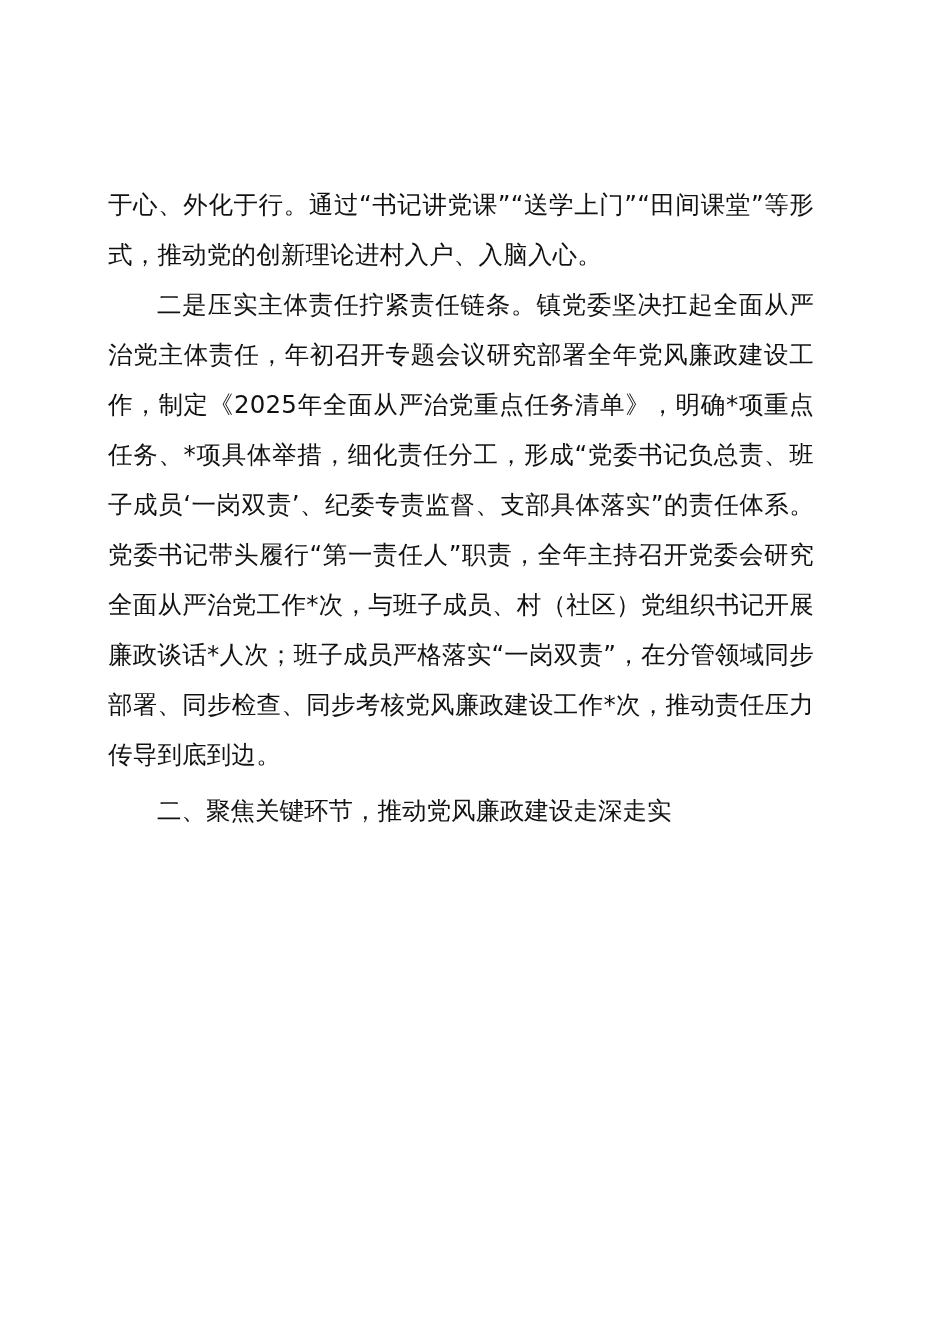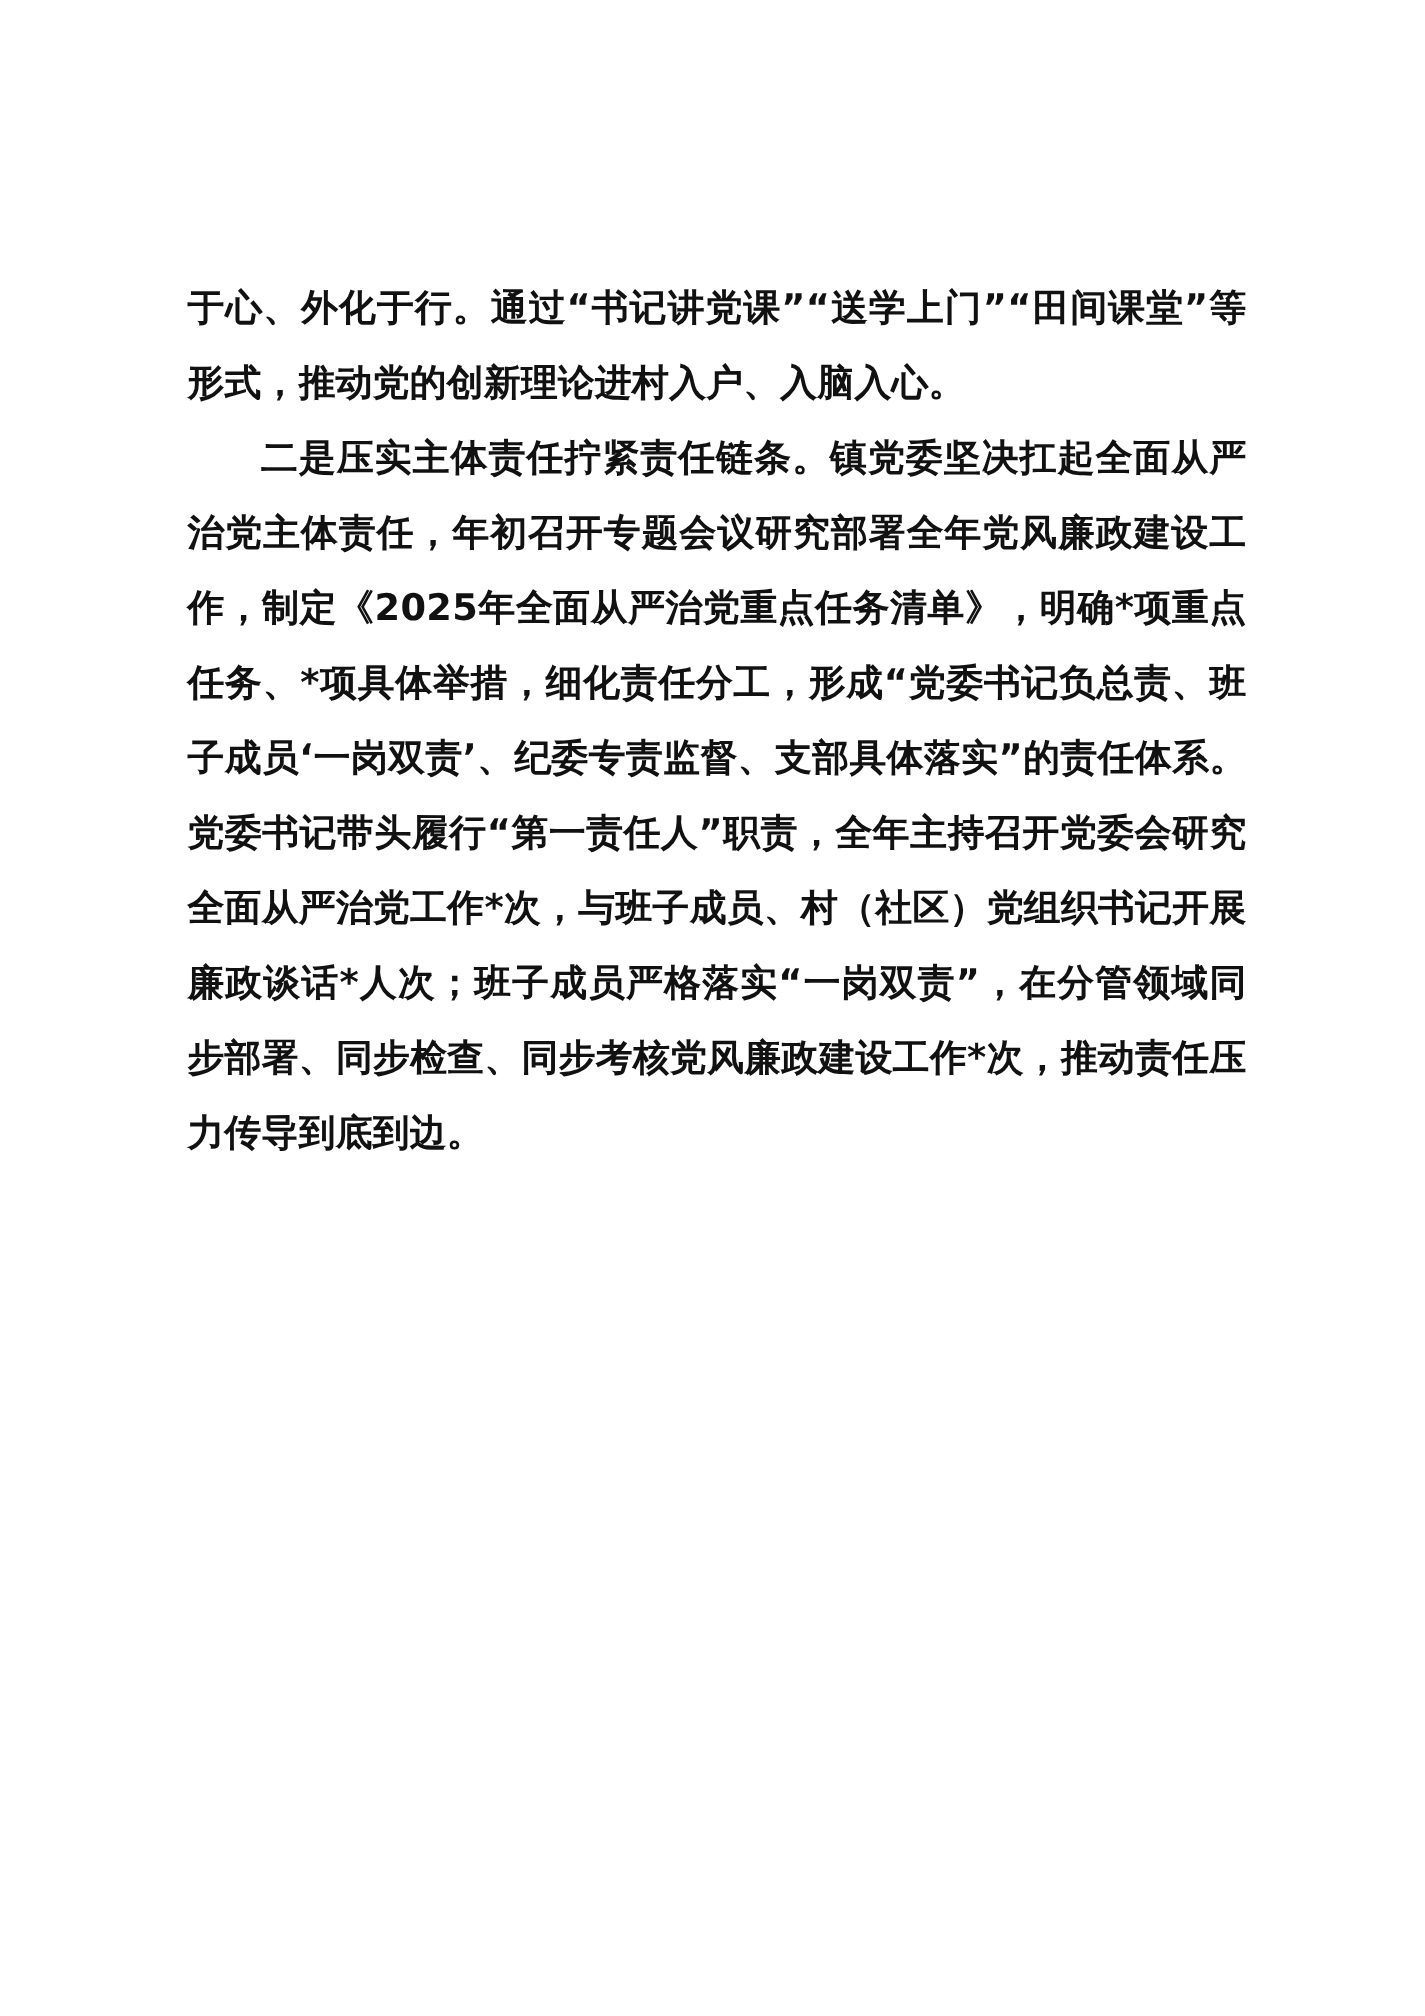--- a/index.html
+++ b/index.html
@@ -10,24 +10,23 @@
     body {
       width: 950px;
       height: 1344px;
       position: relative;
       overflow: hidden;
       font-family: "DejaVu Sans", "Liberation Sans", sans-serif;
       color: #111111;
     }
     .page {
       position: absolute;
-      left: 125px;
+      left: 108px;
       top: 180px;
       width: 706px;
-      font-weight: bold;
     }
     .para {
       margin: 0;
       font-size: 24.5px;
       line-height: 50px;
       text-align: justify;
       text-justify: inter-character;
       letter-spacing: 0.2px;
     }
     .indent {
@@ -41,13 +40,14 @@
       text-indent: 49px;
       padding-top: 6px;
     }
   </style>
 </head>
 <body>
 
 <div class="page">
   <p class="para">于心、外化于行。通过“书记讲党课”“送学上门”“田间课堂”等形式，推动党的创新理论进村入户、入脑入心。</p>
   <p class="para indent">二是压实主体责任拧紧责任链条。镇党委坚决扛起全面从严治党主体责任，年初召开专题会议研究部署全年党风廉政建设工作，制定《2025年全面从严治党重点任务清单》，明确*项重点任务、*项具体举措，细化责任分工，形成“党委书记负总责、班子成员‘一岗双责’、纪委专责监督、支部具体落实”的责任体系。党委书记带头履行“第一责任人”职责，全年主持召开党委会研究全面从严治党工作*次，与班子成员、村（社区）党组织书记开展廉政谈话*人次；班子成员严格落实“一岗双责”，在分管领域同步部署、同步检查、同步考核党风廉政建设工作*次，推动责任压力传导到底到边。</p>
+  <p class="heading">二、聚焦关键环节，推动党风廉政建设走深走实</p>
 </div>
 
 </body></html>

